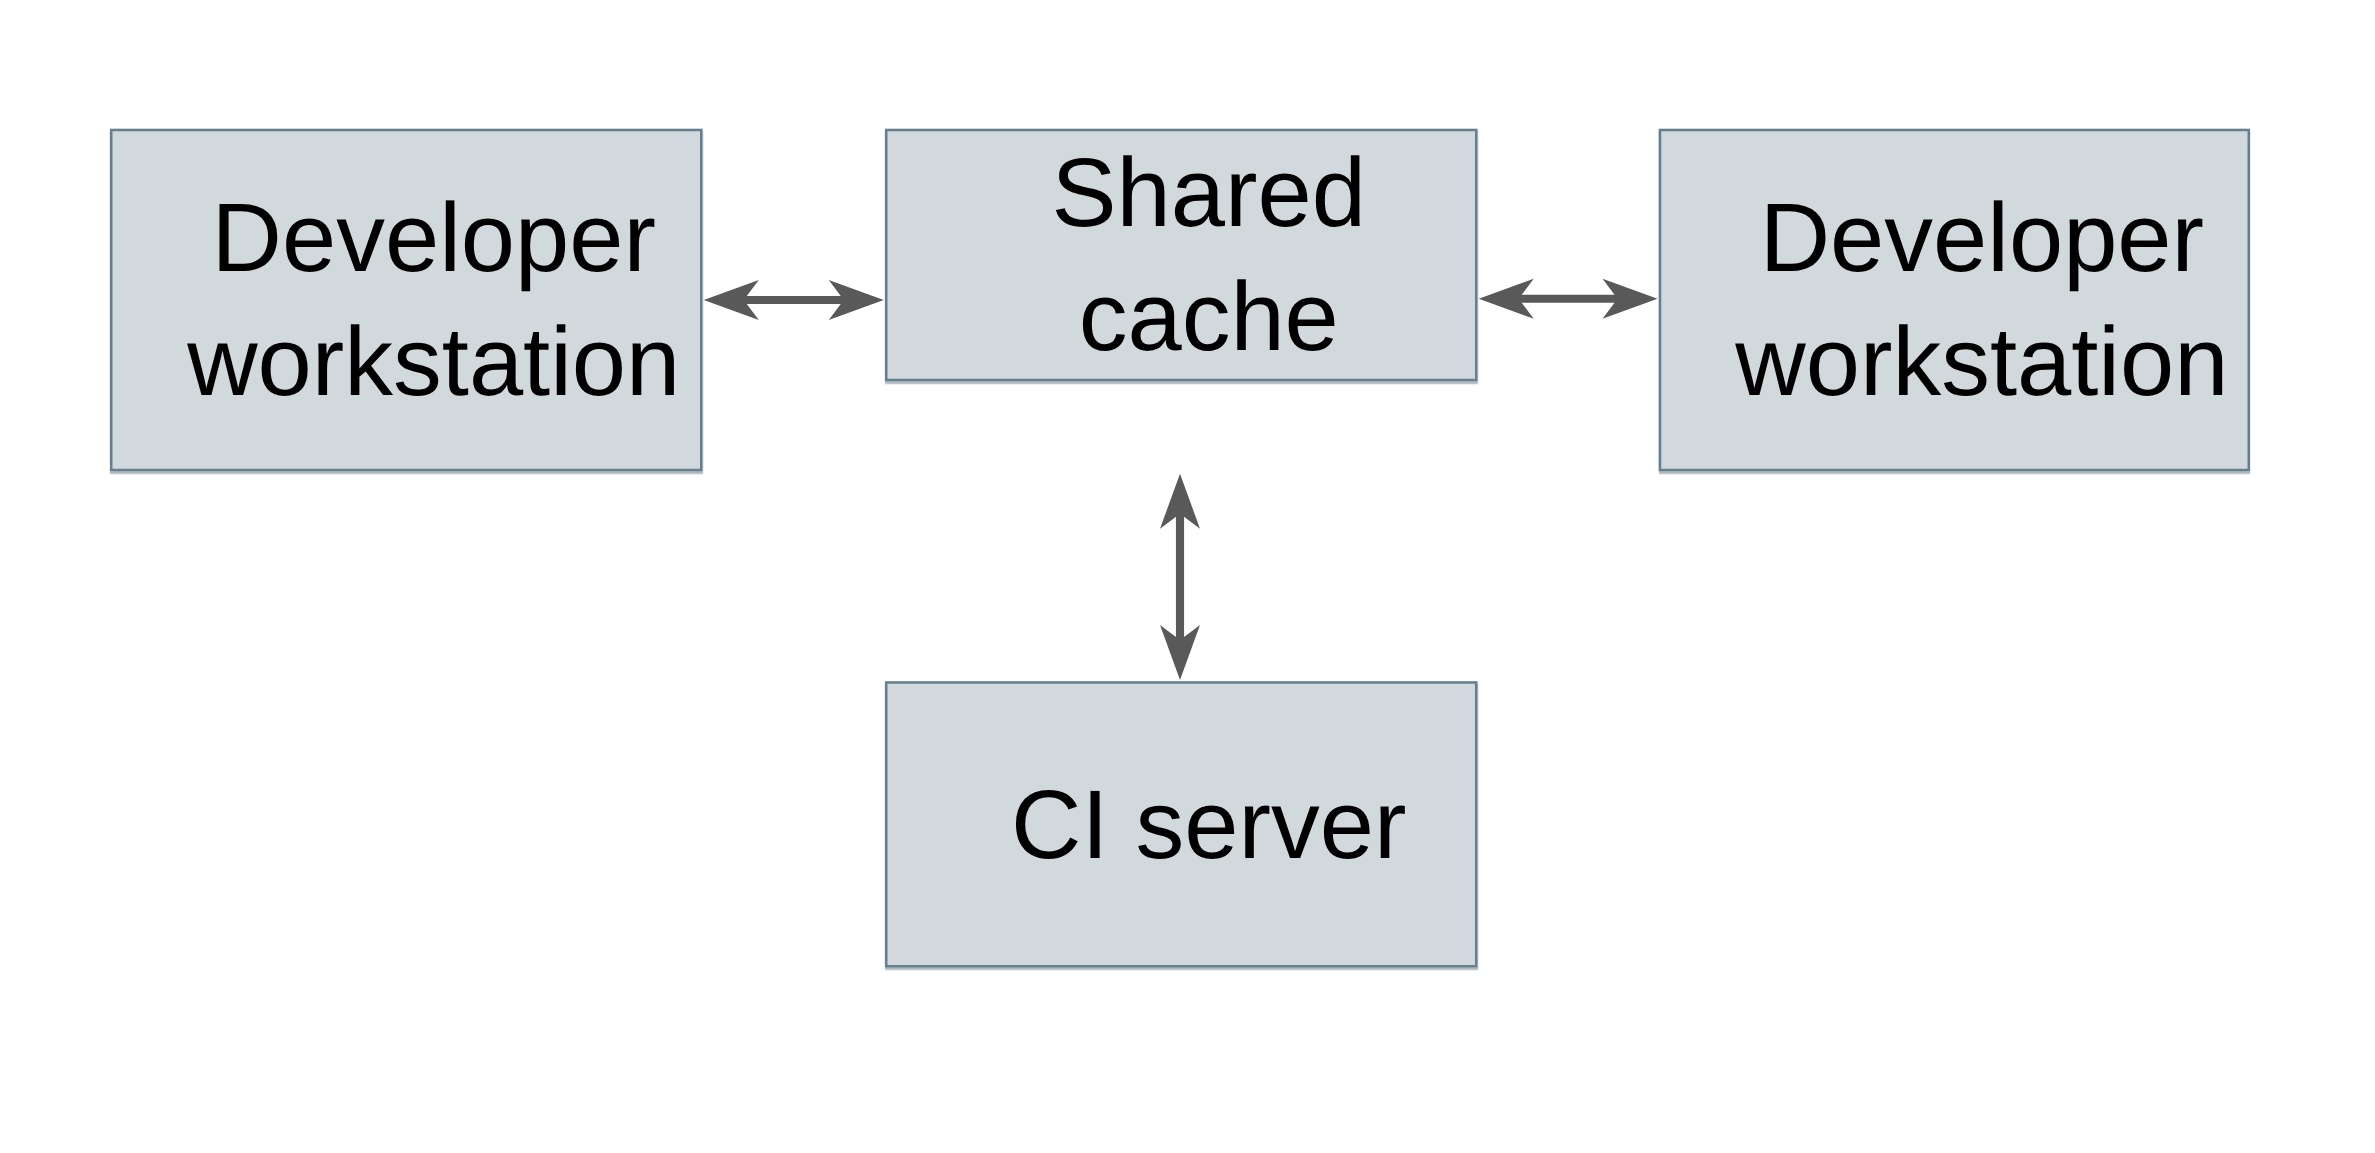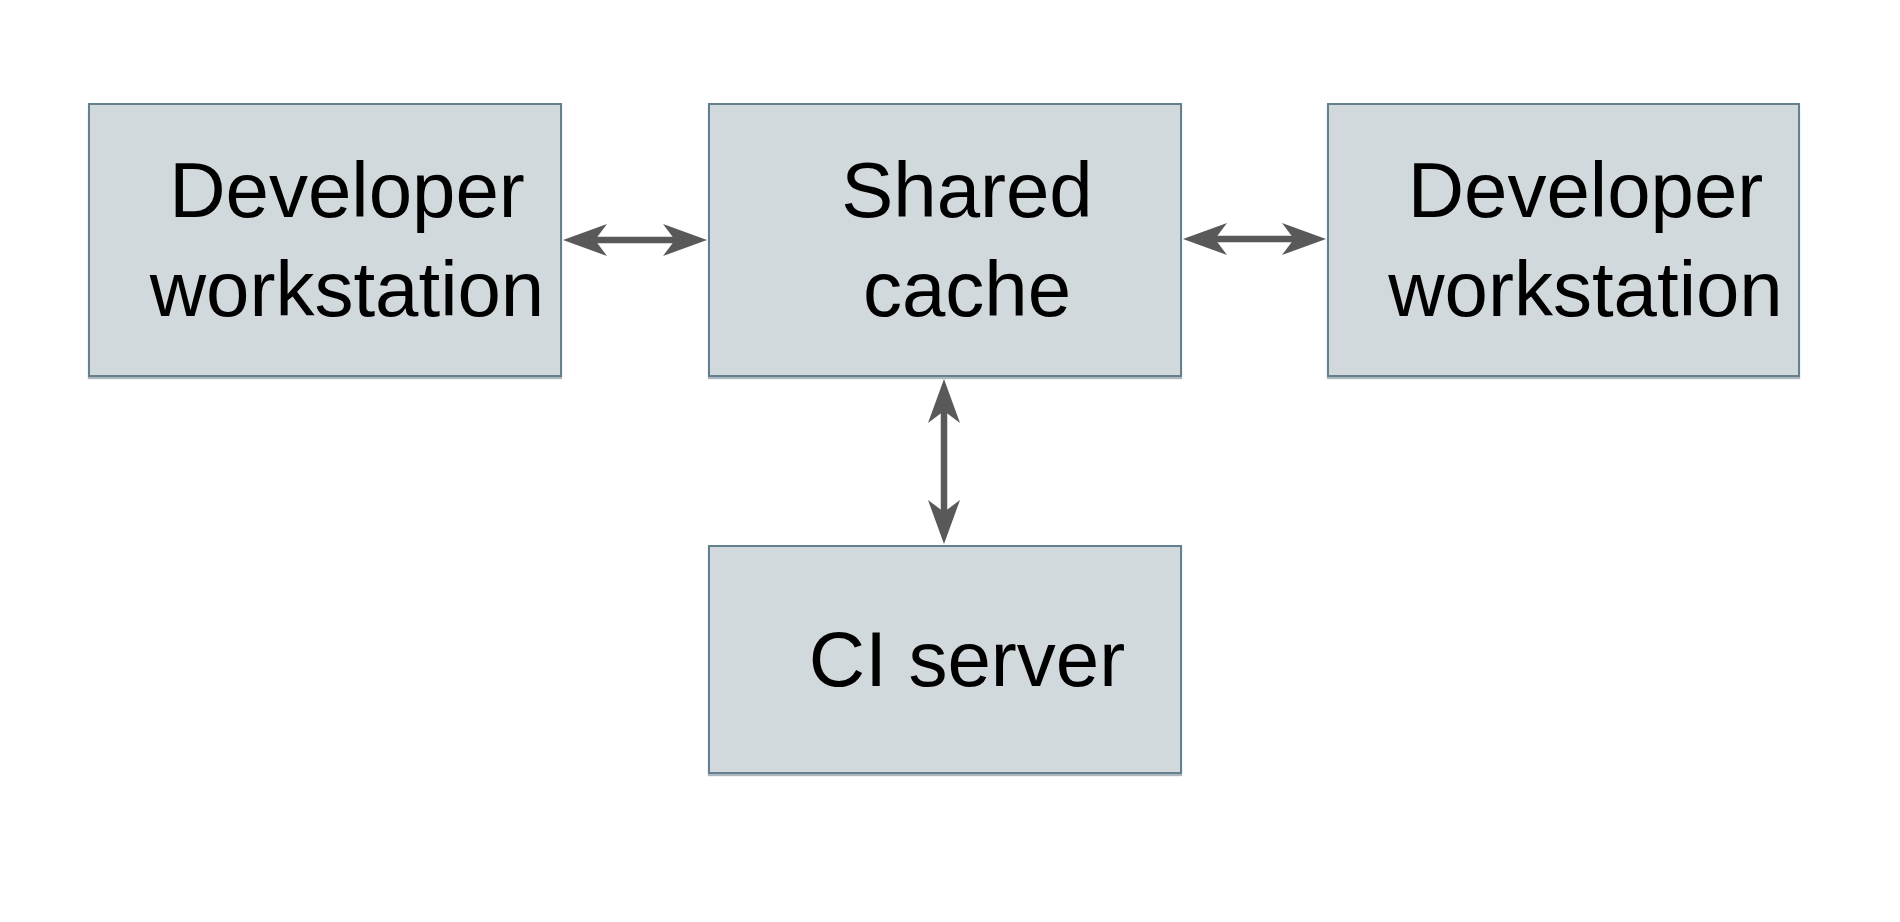--- a/index.html
+++ b/index.html
@@ -33,21 +33,21 @@
   }
   .node-label {
     font-size: 78px;
     line-height: 99px;
     color: var(--text);
     text-align: center;
     white-space: pre-line;
     letter-spacing: 0px;
   }
   #node-dev-left     { left: 88px;   top: 103px; width: 474px; height: 274px; }
-  #node-shared-cache { left: 708px;  top: 103px; width: 474px; height: 274px; }
+  #node-shared-cache { left: 708px;  top: 103px; width: 474px; height: 202px; }
   #node-dev-right    { left: 1327px; top: 103px; width: 473px; height: 274px; }
   #node-ci-server    { left: 708px;  top: 545px; width: 474px; height: 229px; }
 
   .edge { position: absolute; }
   #edge-left     { left: 562px;  top: 222px; width: 146px; height: 36px; }
   #edge-right    { left: 1182px; top: 221px; width: 145px; height: 36px; }
   #edge-vertical { left: 926px;  top: 378px; width: 36px;  height: 167px; }
 
   .arrow-shape { fill: var(--arrow); }
   .arrow-line  { stroke: var(--arrow); stroke-width: 6.5; fill: none; }

